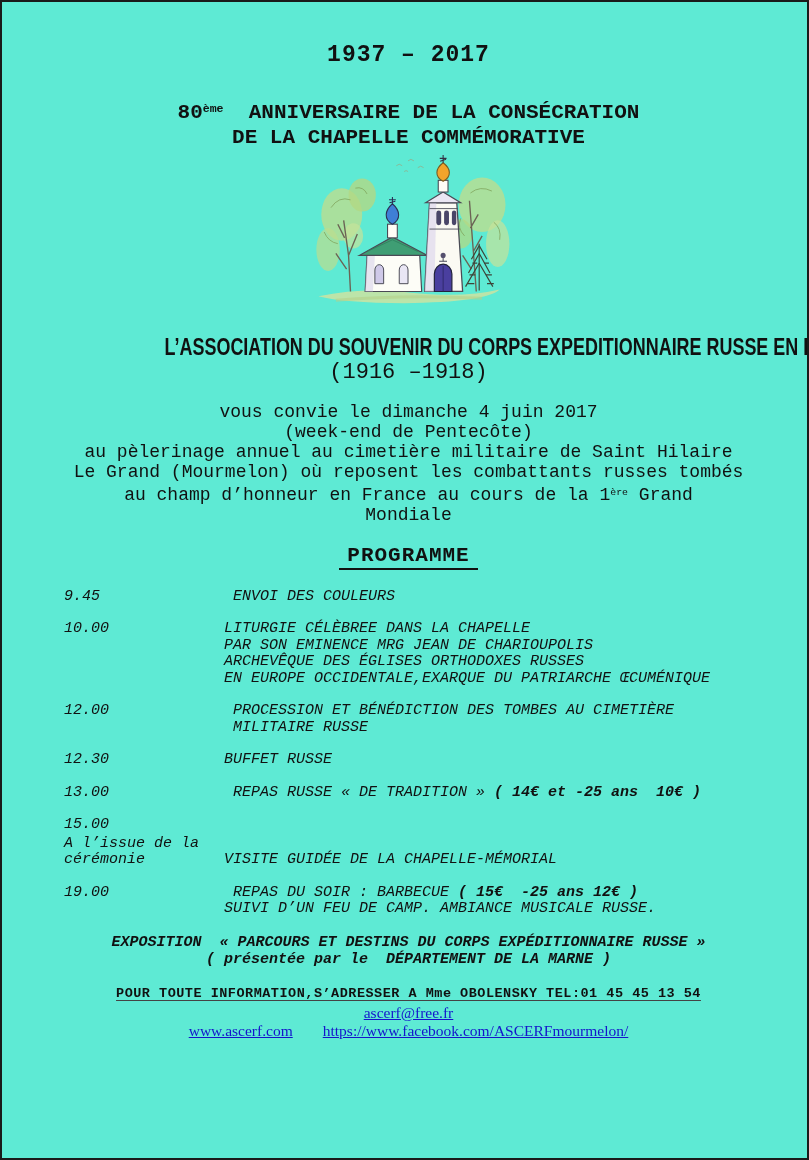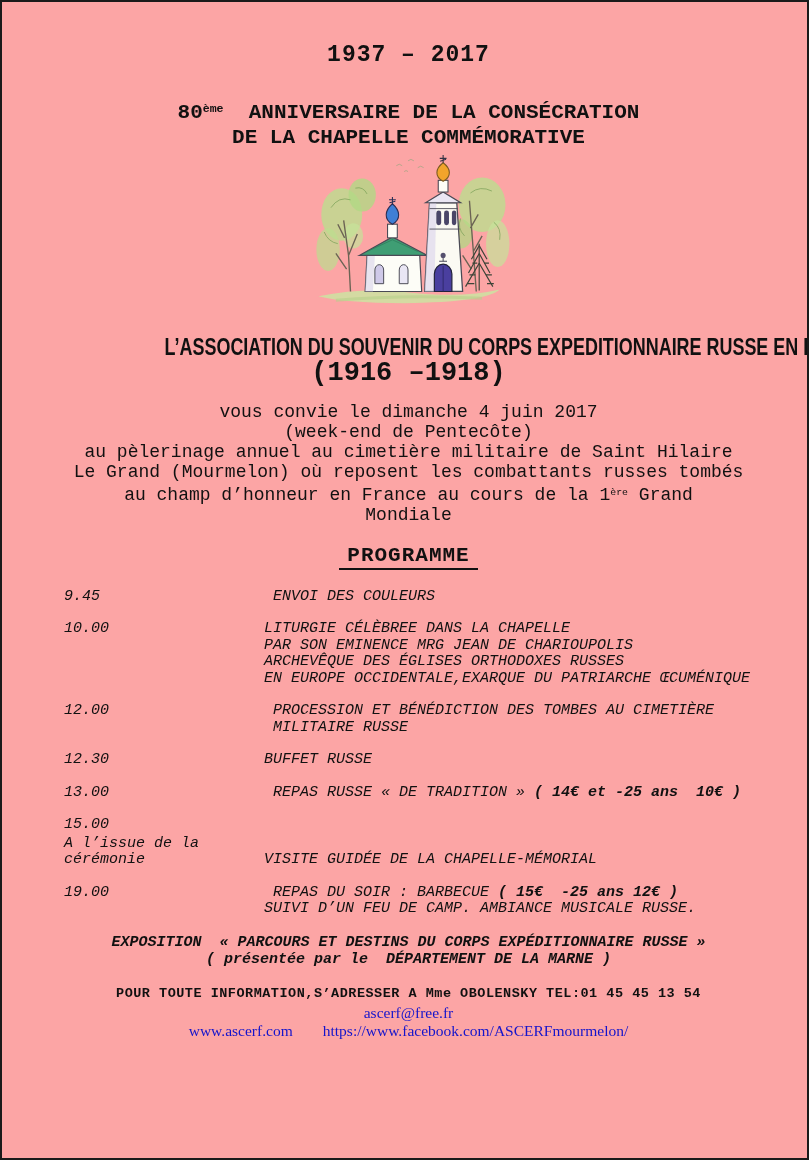--- a/index.html
+++ b/index.html
@@ -1,21 +1,21 @@
 <!DOCTYPE html>
 <html><head>
 <meta charset="utf-8">
 <style>
   html,body{margin:0;padding:0;background:#fff;}
   .page{
     position:relative;
     width:809px;height:1160px;
     box-sizing:border-box;
     border:2px solid #1a1a1a;
-    background:#fca5a5;
+    background:#5eead4;
     font-family:"Liberation Mono","DejaVu Sans Mono",monospace;
     color:#111;
     overflow:hidden;
   }
   .content{padding:0 54px 0 62px;}
   .center{text-align:center;}
 
   .years{
     margin-top:40px;
     font-size:23px;font-weight:bold;letter-spacing:1px;
@@ -30,66 +30,67 @@
 
   .illustration{margin-top:4px;height:156px;display:flex;justify-content:center;}
 
   .assoc1{
     margin-top:24px;
     font-family:"Liberation Sans",sans-serif;
     font-weight:bold;font-size:23px;line-height:26px;
     white-space:nowrap;
   }
   .assoc1 .squeeze{display:inline-block;transform:scaleX(0.78);transform-origin:50% 50%;}
-  .assoc2{font-weight:bold;font-size:27px;line-height:24px;margin-top:1px;white-space:pre;}
+  .assoc2{font-weight:normal;font-size:22px;line-height:24px;margin-top:1px;white-space:pre;}
 
   .invite{
     margin-top:17px;
     font-size:18px;line-height:20px;
     white-space:pre-wrap;
   }
   .invite-line{white-space:pre;}
 
   .prog-head{margin-top:19px;}
   .prog-head span{
     display:inline-block;
     font-size:21px;font-weight:bold;letter-spacing:1px;
     border-bottom:2px solid #111;
     padding:0 8px 1px 8px;
   }
 
   .schedule{margin-top:19px;font-size:15px;font-style:italic;line-height:16.5px;}
-  .prog-row{display:flex;margin-bottom:16px;gap:40px;}
+  .prog-row{display:flex;margin-bottom:16px;}
   .prog-row.tight{margin-bottom:2px;}
   .prog-row.bottom-align{align-items:flex-end;}
   .time{width:160px;flex-shrink:0;white-space:pre-wrap;}
   .desc{width:533px;white-space:pre-wrap;}
   .bold{font-weight:bold;}
   .jline{display:block;}
   .js0{word-spacing:9px;padding-left:8px;}
   .js1{word-spacing:22px;}
 
   .expo{
     margin-top:15px;
     font-size:15px;font-weight:bold;font-style:italic;line-height:17.5px;
     white-space:pre;
   }
 
   .info-line{
     margin-top:17px;
     font-size:13.5px;font-weight:bold;letter-spacing:0.5px;
+    text-decoration:underline;
     text-underline-offset:3px;
     text-decoration-color:#444;
     white-space:pre;
   }
   .links{
     font-family:"Liberation Serif","DejaVu Serif",serif;
     font-size:15.5px;line-height:18px;
   }
-  .links a{color:#1414cc;cursor:pointer;}
+  .links a{color:#1414cc;text-decoration:underline;cursor:pointer;}
   .email-line{margin-top:3px;}
   .web-line{margin-top:0;}
   .link-gap{display:inline-block;width:30px;}
 </style>
 </head>
 <body>
 
 <div class="page">
   <div class="content">
 

